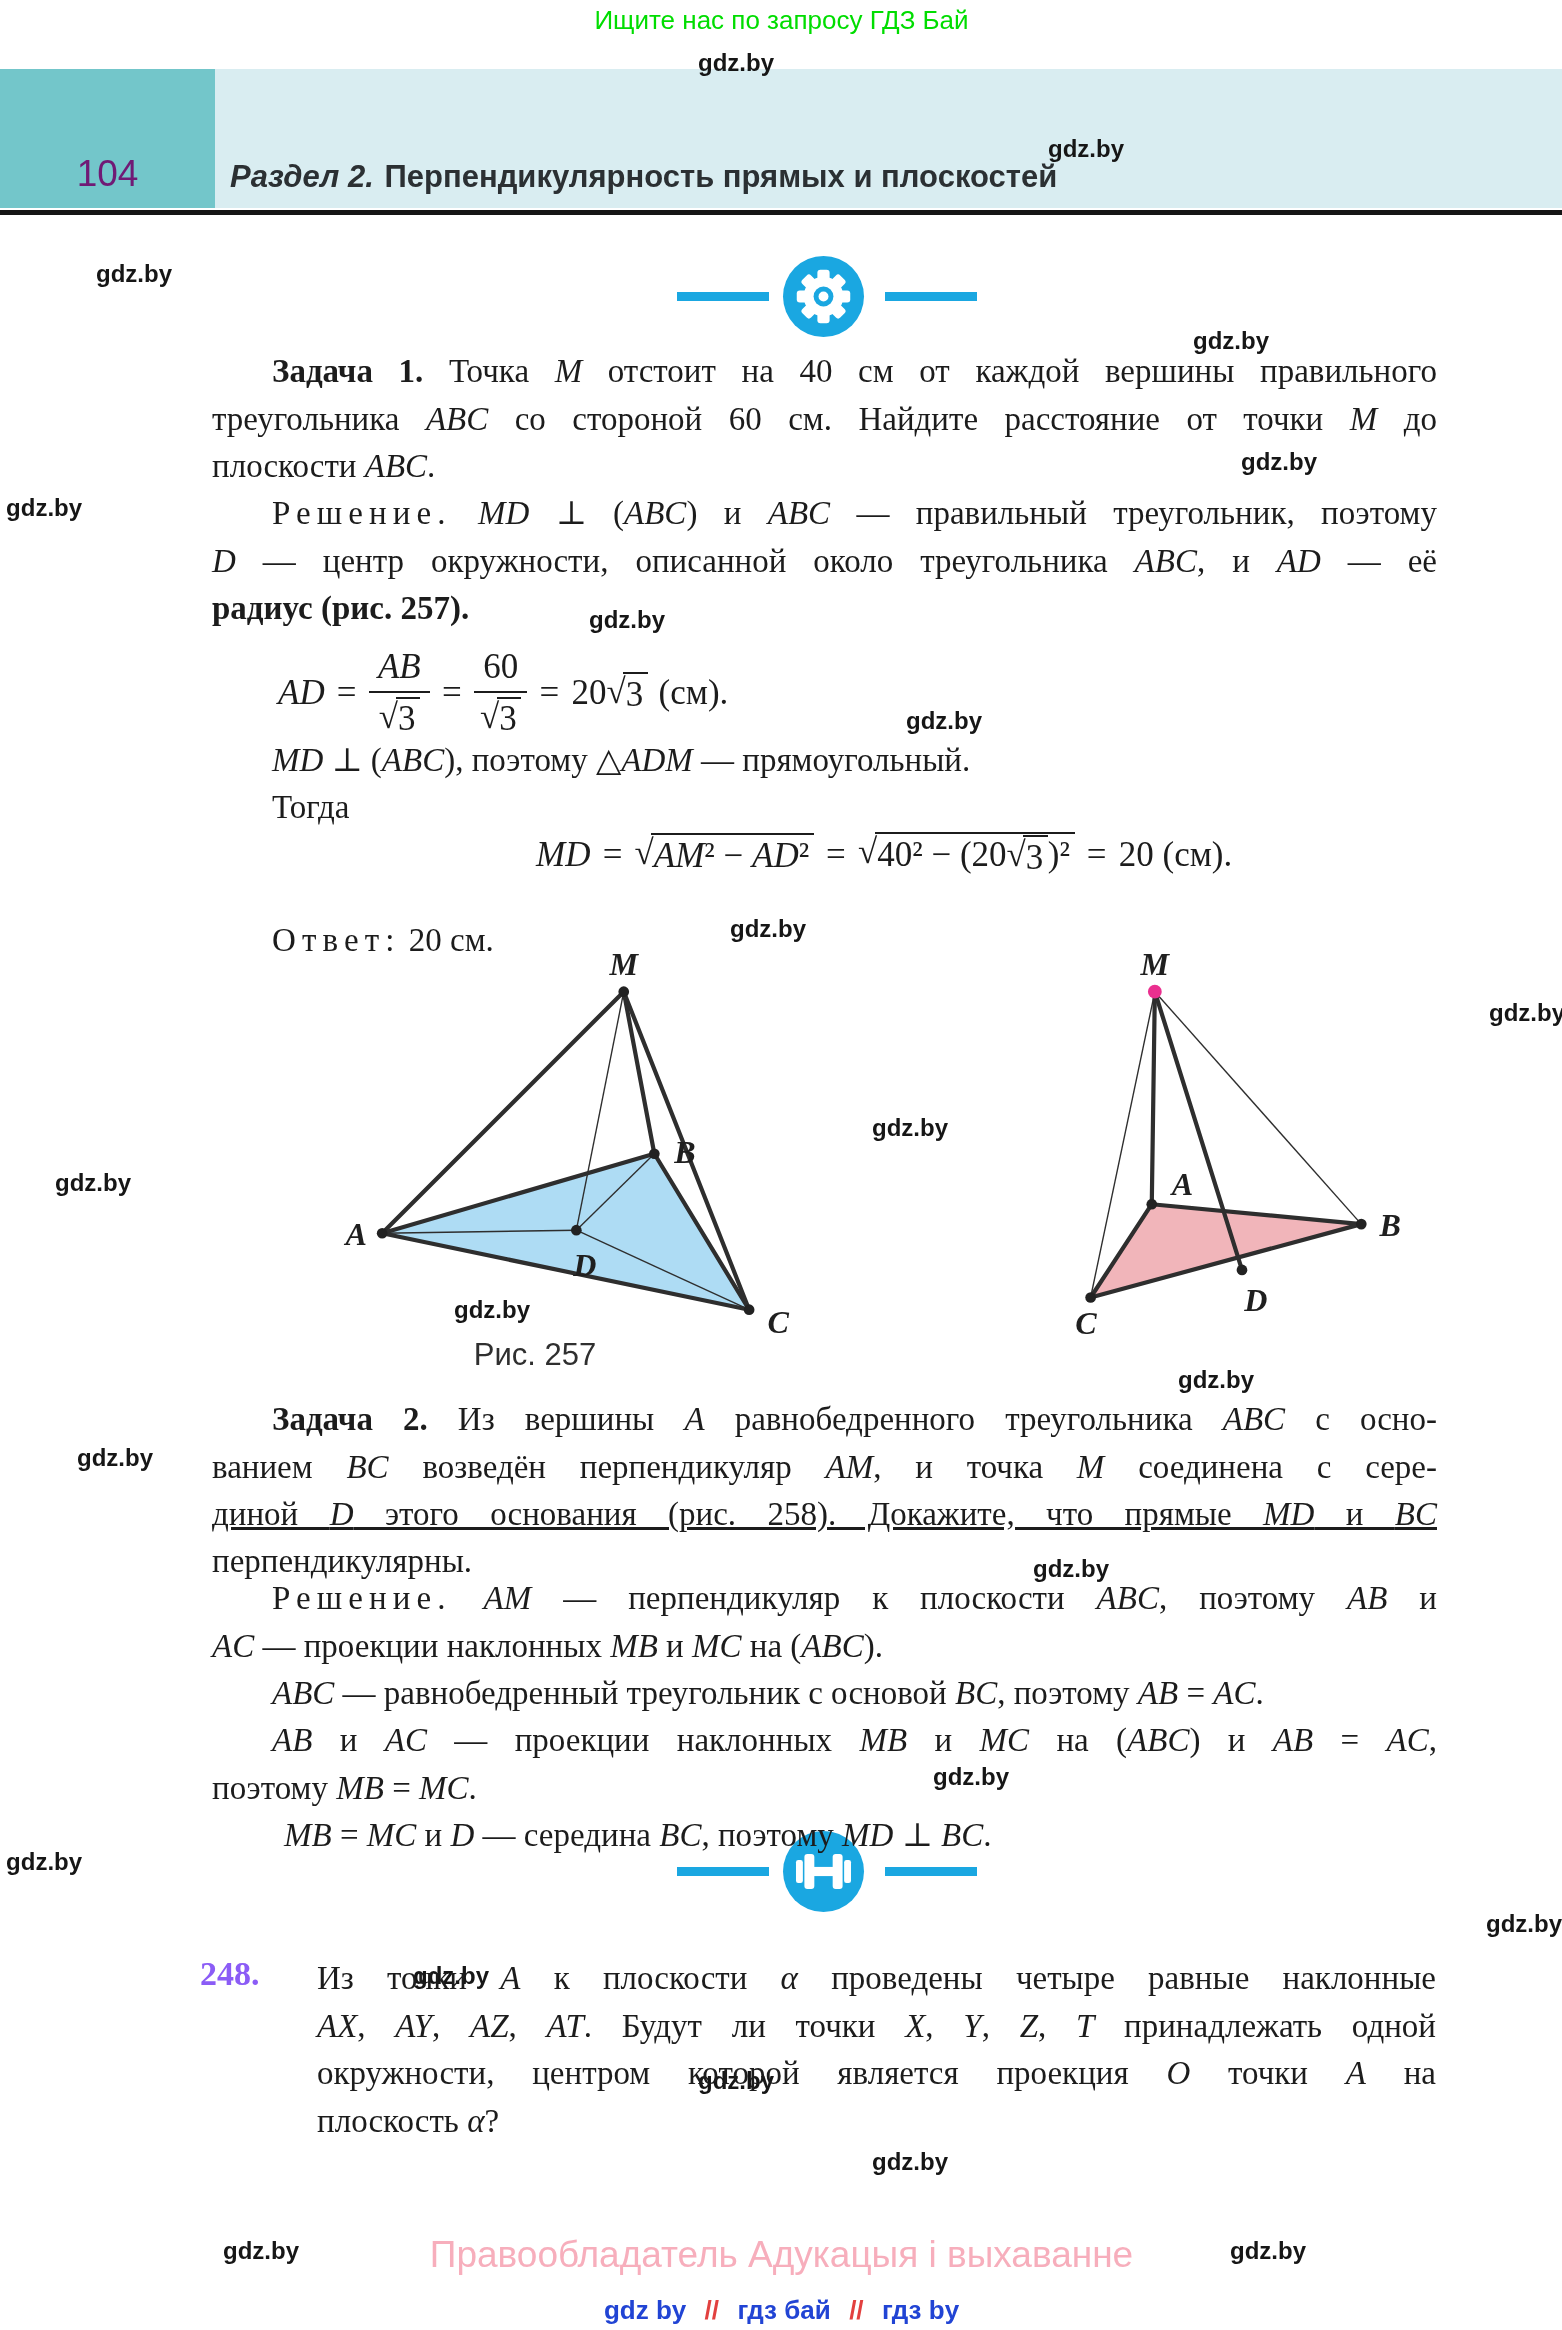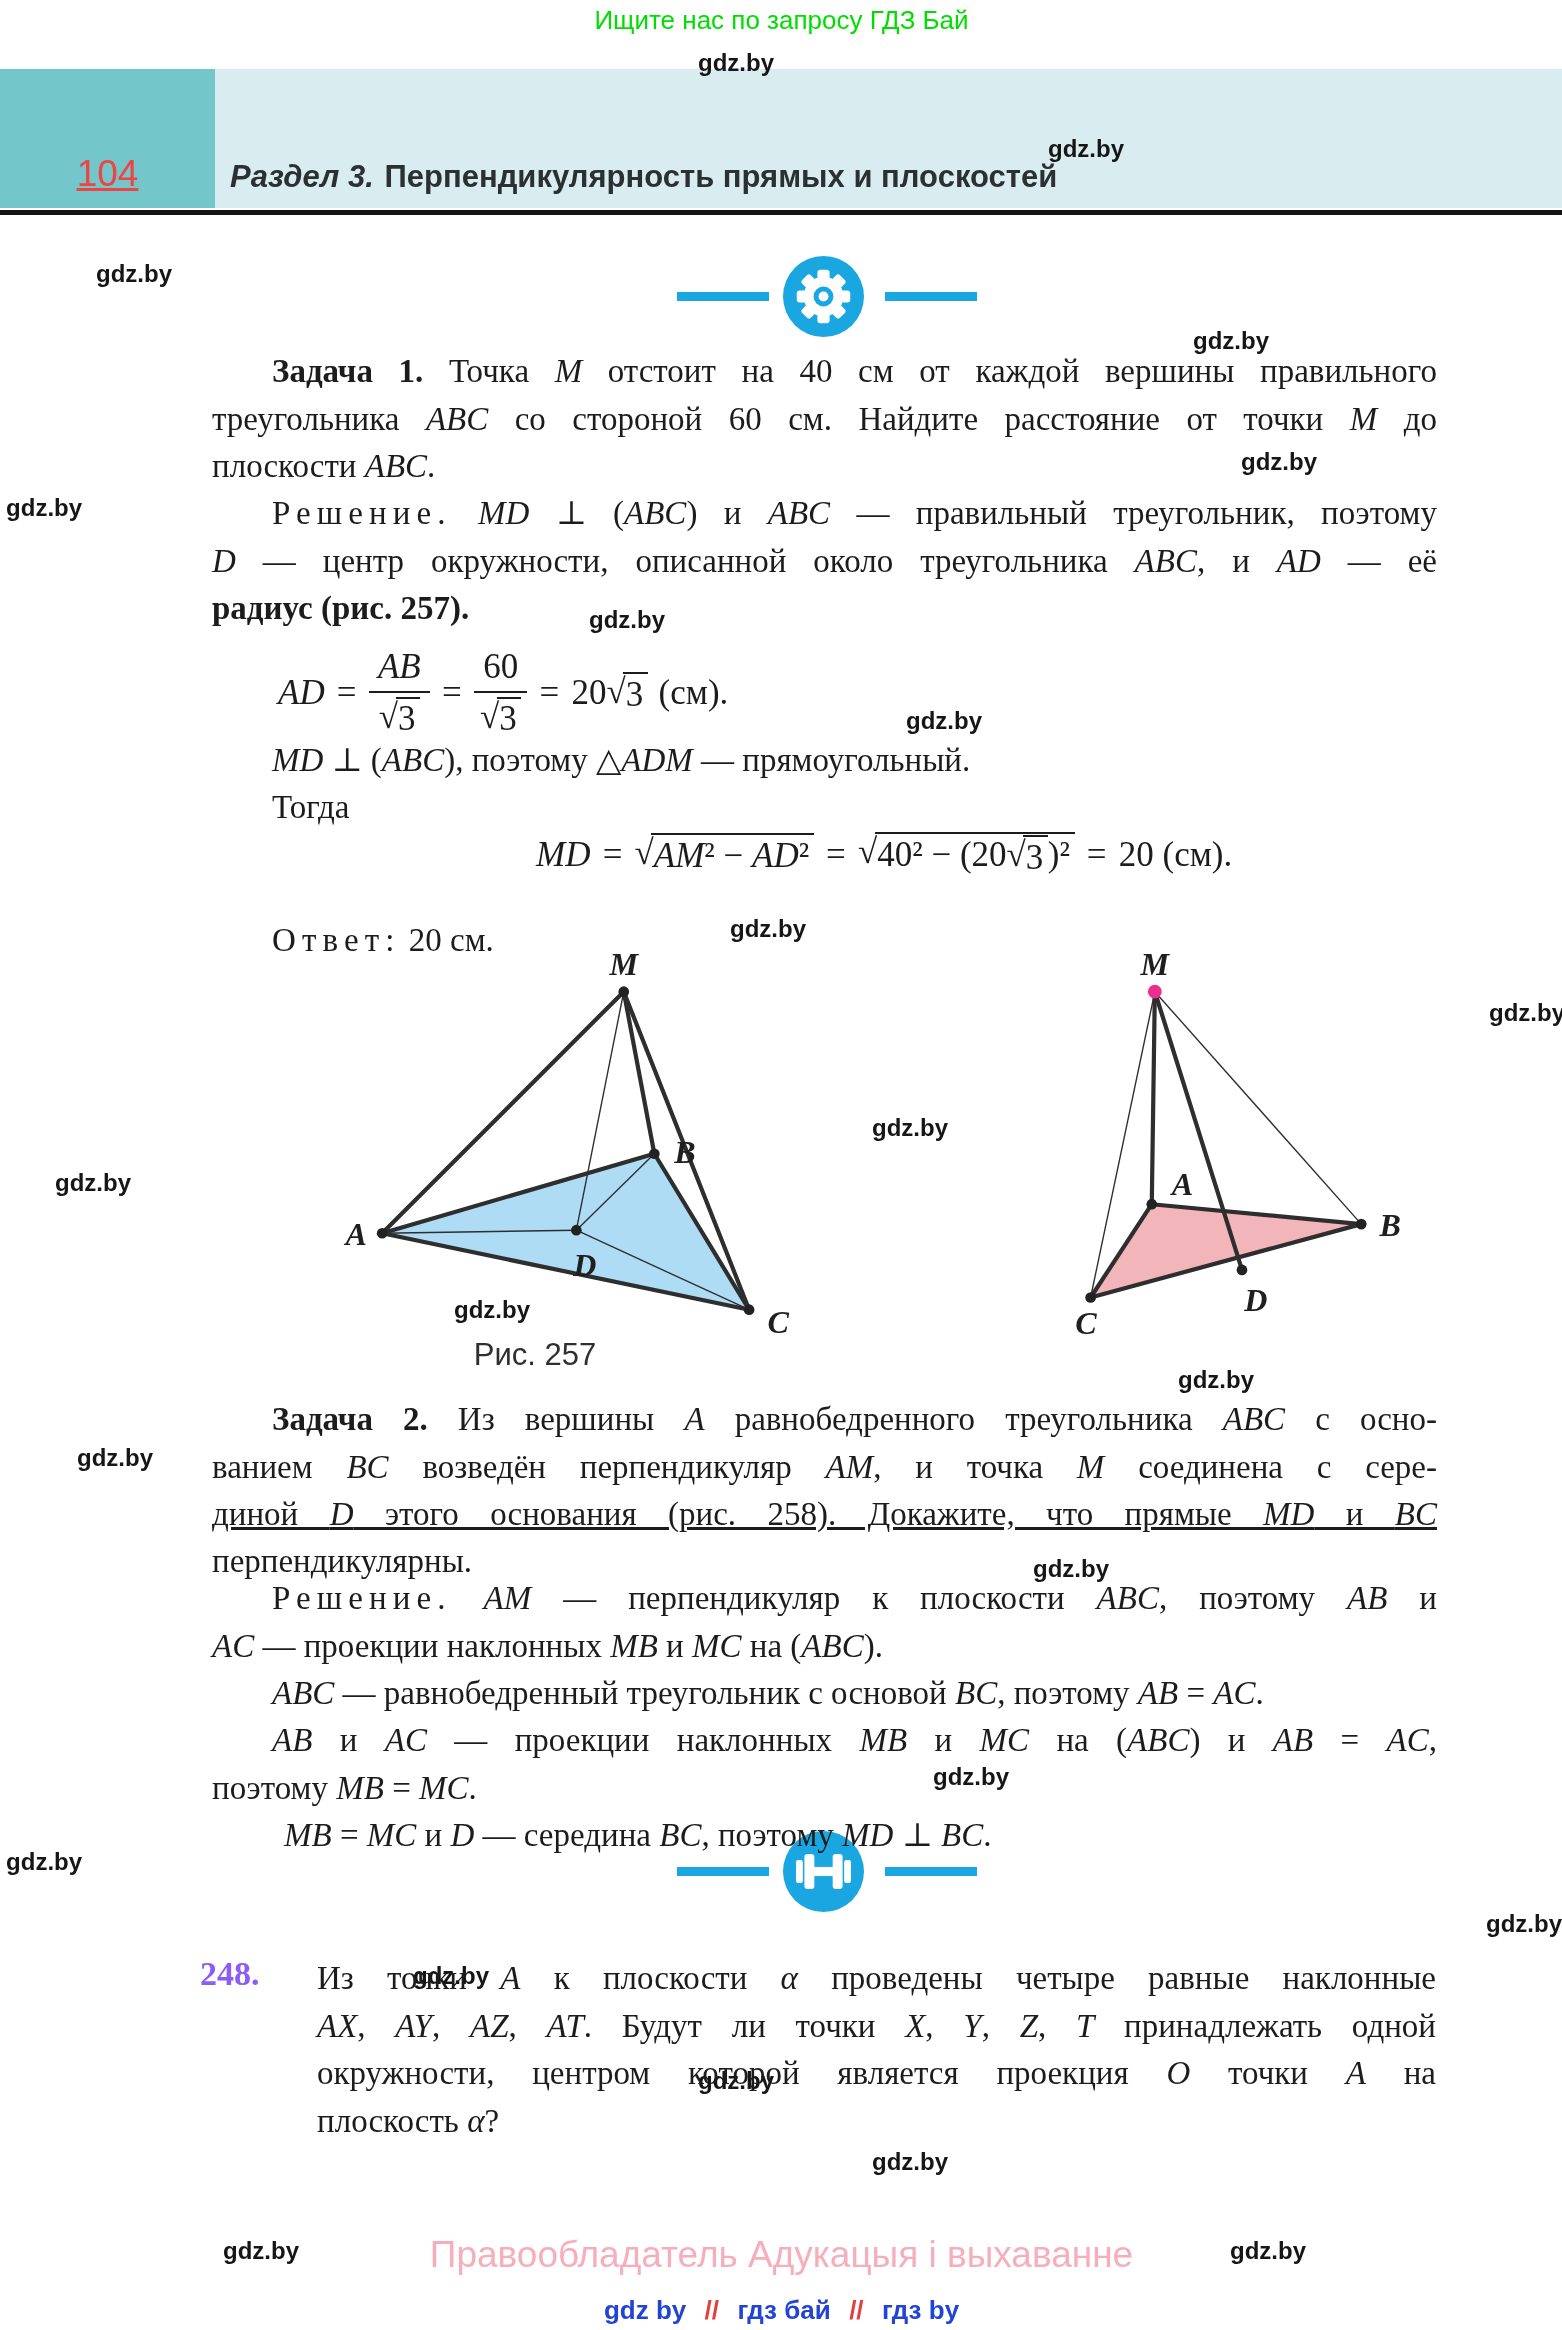--- a/index.html
+++ b/index.html
@@ -12,21 +12,21 @@
 
   
   .wm{position:absolute;font:600 24px "Liberation Sans","DejaVu Sans",sans-serif;
       color:#161616;white-space:nowrap;}
 
   
   .hdr-teal{position:absolute;left:0;top:69px;width:215px;height:139px;background:#73c6ca;}
   .hdr-light{position:absolute;left:215px;top:69px;width:1348px;height:139px;background:#d9edf1;}
   .hdr-rule{position:absolute;left:0;top:210px;width:100%;height:5.4px;background:#151515;}
   .hdr-num{position:absolute;left:0;top:153px;width:215px;text-align:center;
-           font:400 37px "Liberation Sans","DejaVu Sans",sans-serif;color:#ef4444;text-decoration:underline;}
+           font:400 37px "Liberation Sans","DejaVu Sans",sans-serif;color:#701a75;}
   .hdr-title{position:absolute;left:230px;top:159px;width:1148px;
              font:600 31px "Liberation Sans","DejaVu Sans",sans-serif;color:#2b3033;}
   .hdr-title .it{font-style:italic;margin-right:10.7px;}
 
   
   .divider{position:absolute;width:300px;height:81px;}
   .divider .bar{position:absolute;top:36px;width:92px;height:9.2px;background:#1aa7e1;}
   .divider .bar.l{left:0;} .divider .bar.r{left:208px;}
   .divider .disc{position:absolute;left:106px;top:0;width:81px;height:81px;border-radius:50%;
                  background:#1aa7e1;}
@@ -73,21 +73,21 @@
 
 <div id="page">
 
   <div class="banner">Ищите нас по запросу ГДЗ Бай</div>
 
   <div class="hdr-teal"></div>
   <div class="hdr-light"></div>
   <div class="hdr-rule"></div>
   <div class="hdr-num">104</div>
   <div class="hdr-title">
-    <span class="it">Раздел 3.</span><span>Перпендикулярность прямых и плоскостей</span>
+    <span class="it">Раздел 2.</span><span>Перпендикулярность прямых и плоскостей</span>
   </div>
 
   <div class="divider" style="left:677px;top:256px;">
     <div class="bar l"></div>
     <div class="bar r"></div>
     <div class="disc">
       <svg viewBox="0 0 106 106">
         <g fill="#ffffff" transform="translate(53,53)">
           <g id="teeth">
             <rect x="-8" y="-35" width="16" height="15" rx="4"></rect>

